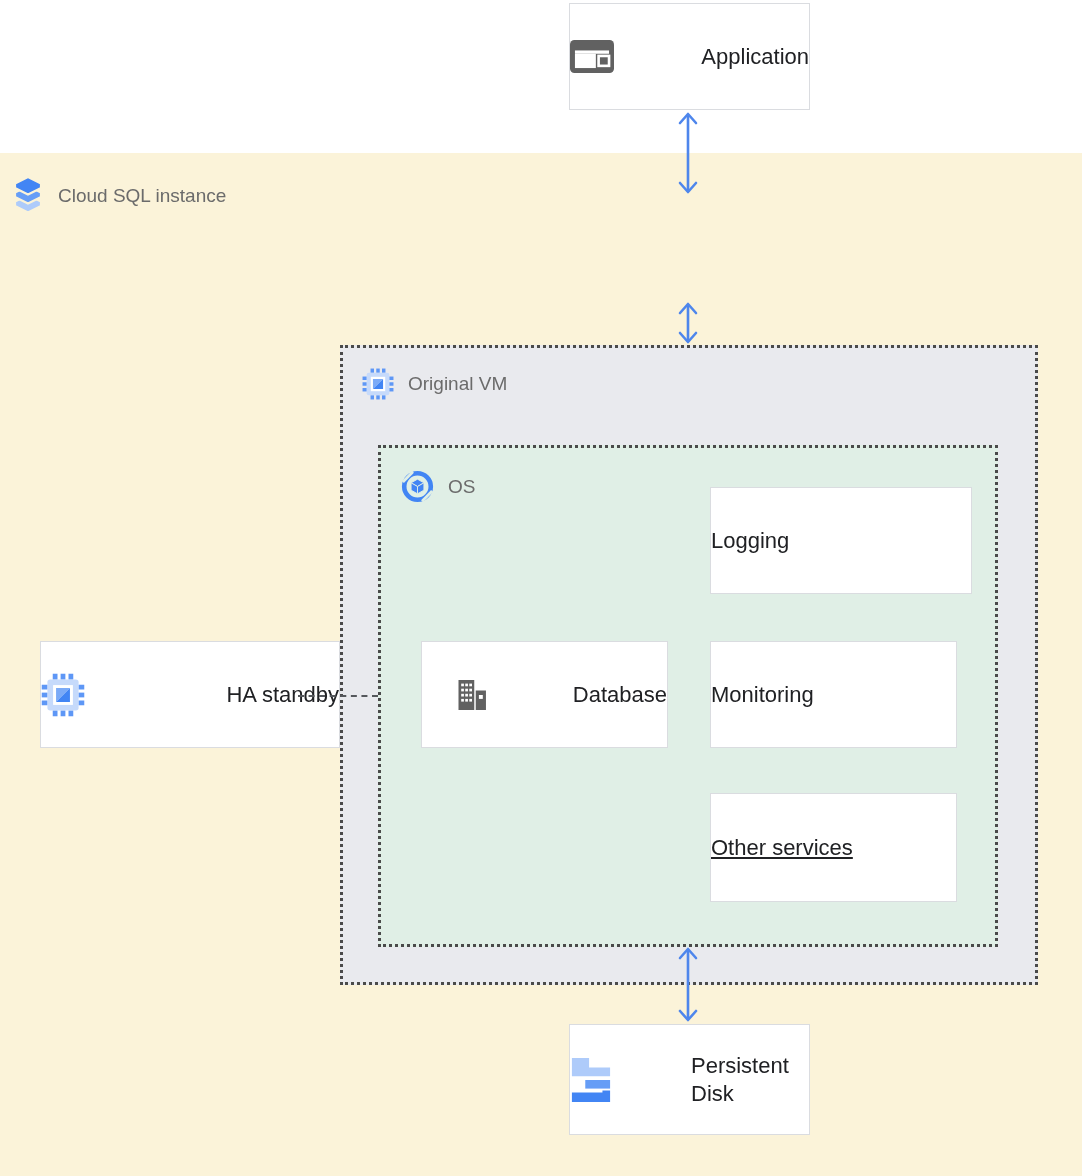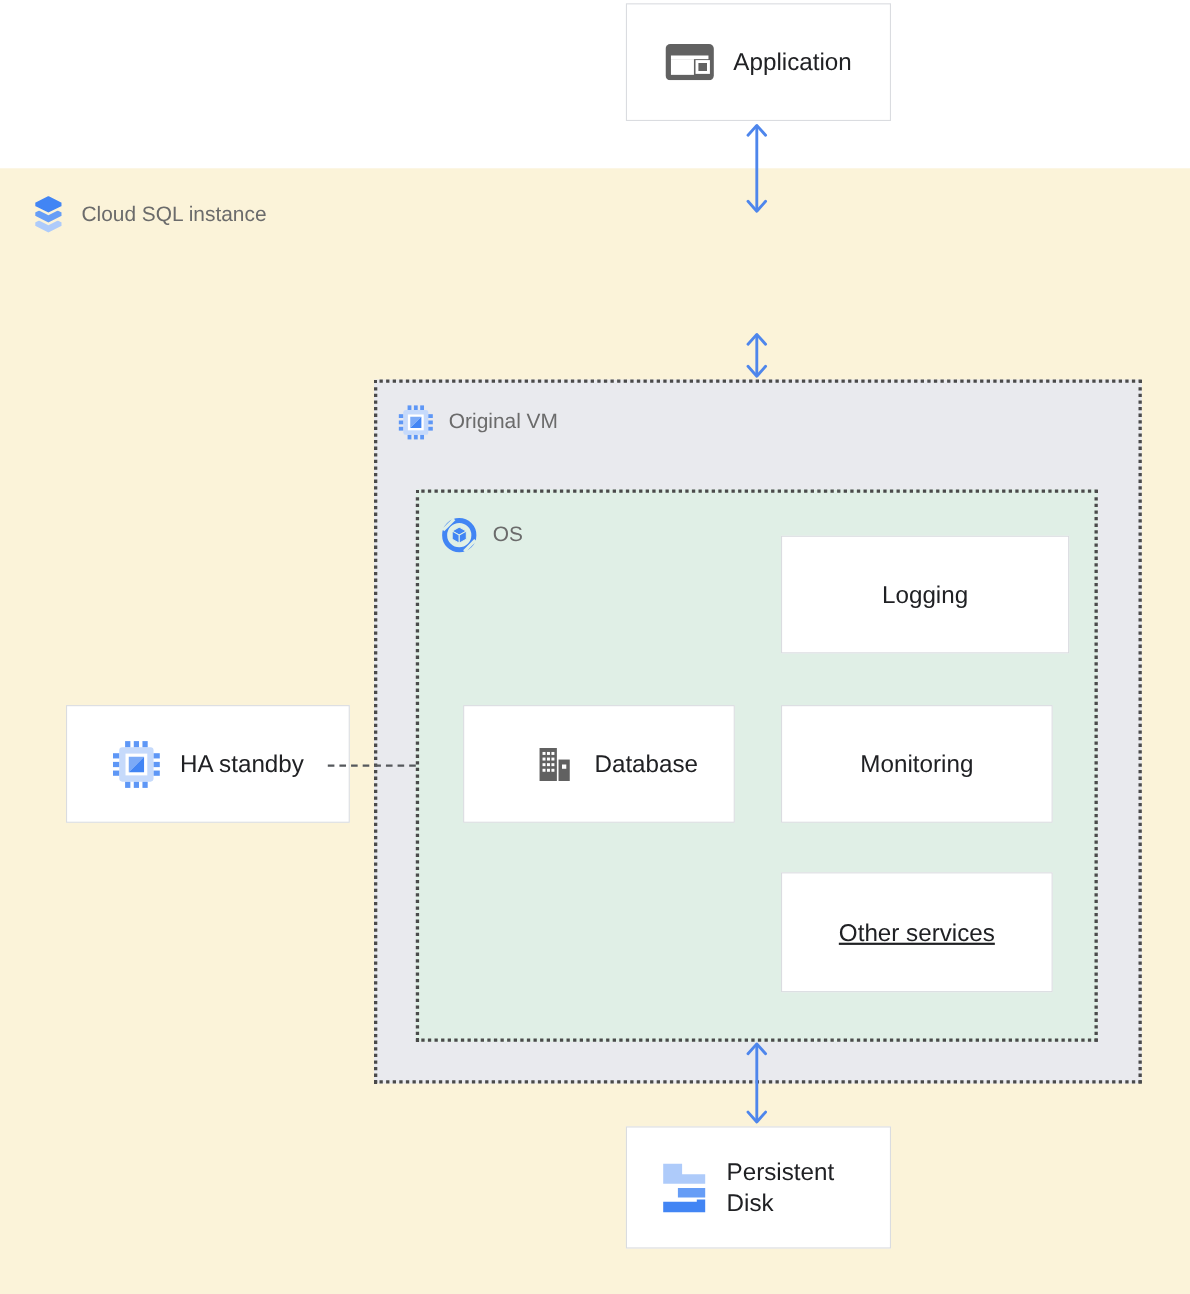--- a/index.html
+++ b/index.html
@@ -18,41 +18,41 @@
     position:absolute; left:340px; top:345px; width:698px; height:640px;
     background:#E9EAEE; border:3px dotted #4A4A4A;
   }
   .os-box {
     position:absolute; left:378px; top:445px; width:620px; height:502px;
     background:#E0EFE6; border:3px dotted #4A4A4A;
   }
 
   .node {
     position:absolute; background:#ffffff; border:1px solid #DADCE0;
-    display:flex; align-items:center; justify-content:center; gap:18px;
+    display:flex; align-items:center; justify-content:space-between; gap:18px;
     font-size:22px; color:#202124;
   }
   .node .label { white-space:nowrap; }
 
   #node-application   { left:569px; top:3px;    width:241px; height:107px; }
   #node-static-ip     { left:569px; top:195px;  width:241px; height:107px; }
   #node-logging       { left:710px; top:487px;  width:262px; height:107px; }
   #node-database      { left:421px; top:641px;  width:247px; height:107px;padding-left:32px; }
   #node-monitoring    { left:710px; top:641px;  width:247px; height:107px; }
   #node-other-services{ left:710px; top:793px;  width:247px; height:109px;text-decoration:underline; }
-  #node-ha-standby    { left:40px;  top:641px;  width:258px; height:107px;margin-left:20px; }
+  #node-ha-standby    { left:40px;  top:641px;  width:300px; height:107px; }
   #node-persistent-disk { left:569px; top:1024px; width:241px; height:111px; }
 
   #node-persistent-disk .label { white-space:normal; width:118px; line-height:1.25; }
 
   .container-label {
     position:absolute; display:flex; align-items:center; gap:14px;
     font-size:19px; color:#6B6B6B;
   }
-  #label-cloud-sql   { left:28px;  top:177px; }
+  #label-cloud-sql   { left:12px;  top:177px; }
   #label-original-vm { left:362px; top:368px; }
   #label-os          { left:401px; top:470px; }
 
   .arrow { position:absolute; left:674px; }
   #arrow-app-staticip { top:111px; }
   #arrow-staticip-vm  { top:302px; }
   #arrow-os-disk      { top:946px; }
   .arrow svg line, .arrow svg polyline {
     stroke:#4E86EC; stroke-width:2.6; fill:none;
     stroke-linecap:round; stroke-linejoin:round;

